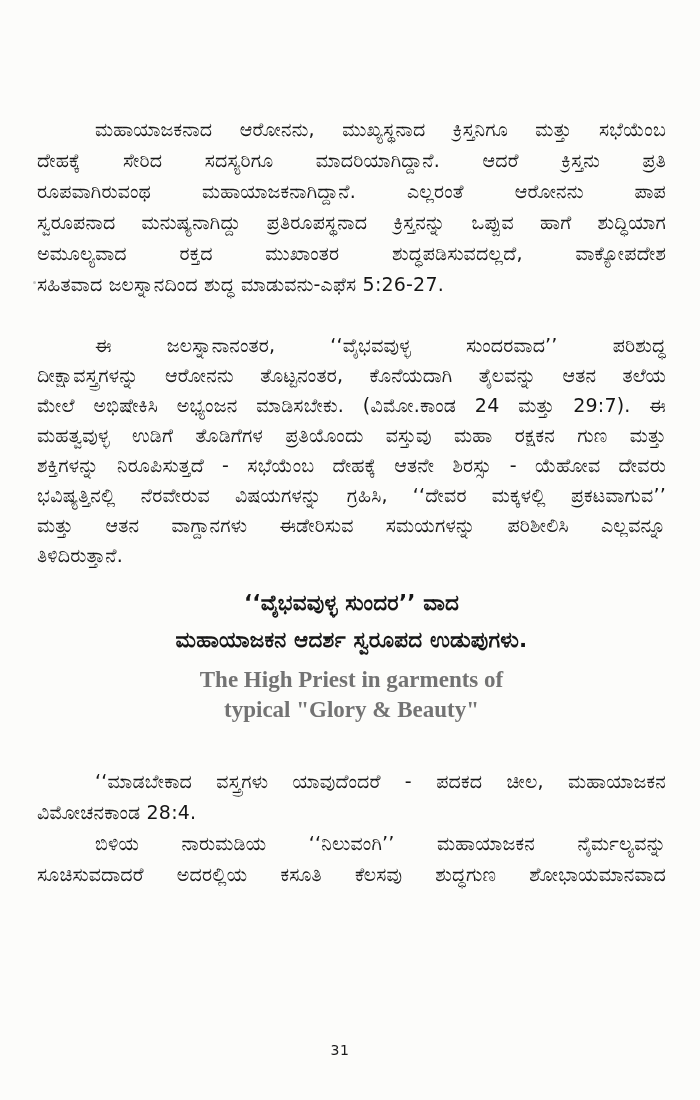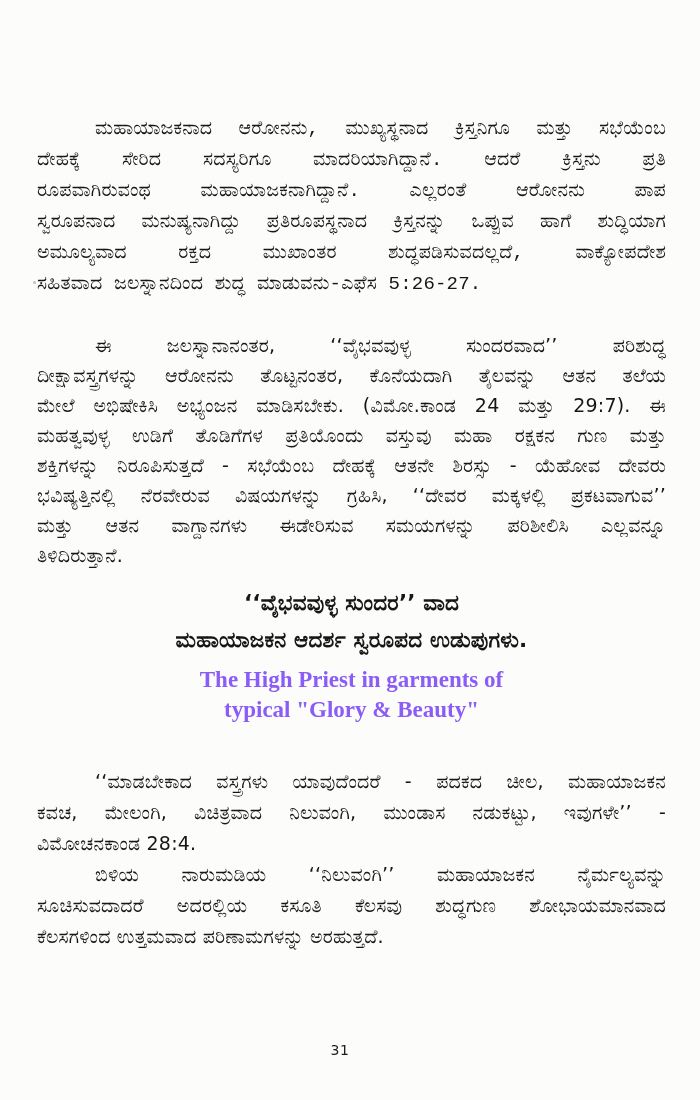--- a/index.html
+++ b/index.html
@@ -10,21 +10,21 @@
     font-family: "DejaVu Sans", "Liberation Sans", sans-serif;
     overflow: hidden;
   }
   .page {
     box-sizing: border-box;
     width: 700px; height: 1100px;
     padding: 114px 34px 0 37px;
     position: relative;
   }
   .para { font-size: 19px; }
-  .p1 .line { line-height: 31px; font-family: Liberation Mono, monospace; }
+  .p1 .line { line-height: 31px; }
   .p2 .line { line-height: 30px; }
   .p3 .line, .p4 .line { line-height: 31px; }
   .line {
     text-align: justify;
     text-align-last: justify;
     white-space: normal;
     letter-spacing: 0.2px;
   }
   .line.left { text-align-last: left; }
   .line.indent { text-indent: 58px; }
@@ -36,21 +36,21 @@
     font-size: 21.5px;
     font-weight: bold;
     line-height: 37px;
     letter-spacing: 0.2px;
   }
   .en-head {
     font-family: "Liberation Serif", "DejaVu Serif", serif;
     font-size: 23px;
     font-weight: bold;
     line-height: 30px;
-    color: #8b5cf6;
+    color: #737373;
   }
   .en-head.first { margin-top: 7px; }
   .pageno {
     position: absolute;
     left: 0; right: 20px;
     top: 1042px;
     text-align: center;
     font-size: 14px;
     color: #1c1c1c;
     letter-spacing: 0.5px;
@@ -93,25 +93,23 @@
 
   <div class="heading">
     <div class="kn-head">‘‘ವೈಭವವುಳ್ಳ ಸುಂದರ’’ ವಾದ</div>
     <div class="kn-head">ಮಹಾಯಾಜಕನ ಆದರ್ಶ ಸ್ವರೂಪದ ಉಡುಪುಗಳು.</div>
     <div class="en-head first">The High Priest in garments of</div>
     <div class="en-head">typical "Glory &amp; Beauty"</div>
   </div>
 
   <div class="para p3">
     <div class="line indent">‘‘ಮಾಡಬೇಕಾದ ವಸ್ತ್ರಗಳು ಯಾವುದೆಂದರೆ - ಪದಕದ ಚೀಲ, ಮಹಾಯಾಜಕನ</div>
-    <div class="line">ಕವಚ, ಮೇಲಂಗಿ, ವಿಚಿತ್ರವಾದ ನಿಲುವಂಗಿ, ಮುಂಡಾಸ ನಡುಕಟ್ಟು, ಇವುಗಳೇ’’ -</div>
     <div class="line left">ವಿಮೋಚನಕಾಂಡ 28:4.</div>
   </div>
 
   <div class="para p4">
     <div class="line indent">ಬಿಳಿಯ ನಾರುಮಡಿಯ ‘‘ನಿಲುವಂಗಿ’’ ಮಹಾಯಾಜಕನ ನೈರ್ಮಲ್ಯವನ್ನು</div>
     <div class="line">ಸೂಚಿಸುವದಾದರೆ ಅದರಲ್ಲಿಯ ಕಸೂತಿ ಕೆಲಸವು ಶುದ್ಧಗುಣ ಶೋಭಾಯಮಾನವಾದ</div>
-    <div class="line left">ಕೆಲಸಗಳಿಂದ ಉತ್ತಮವಾದ ಪರಿಣಾಮಗಳನ್ನು ಅರಹುತ್ತದೆ.</div>
   </div>
 
   <div class="pageno">31</div>
 
 </div>
 
 </body></html>

